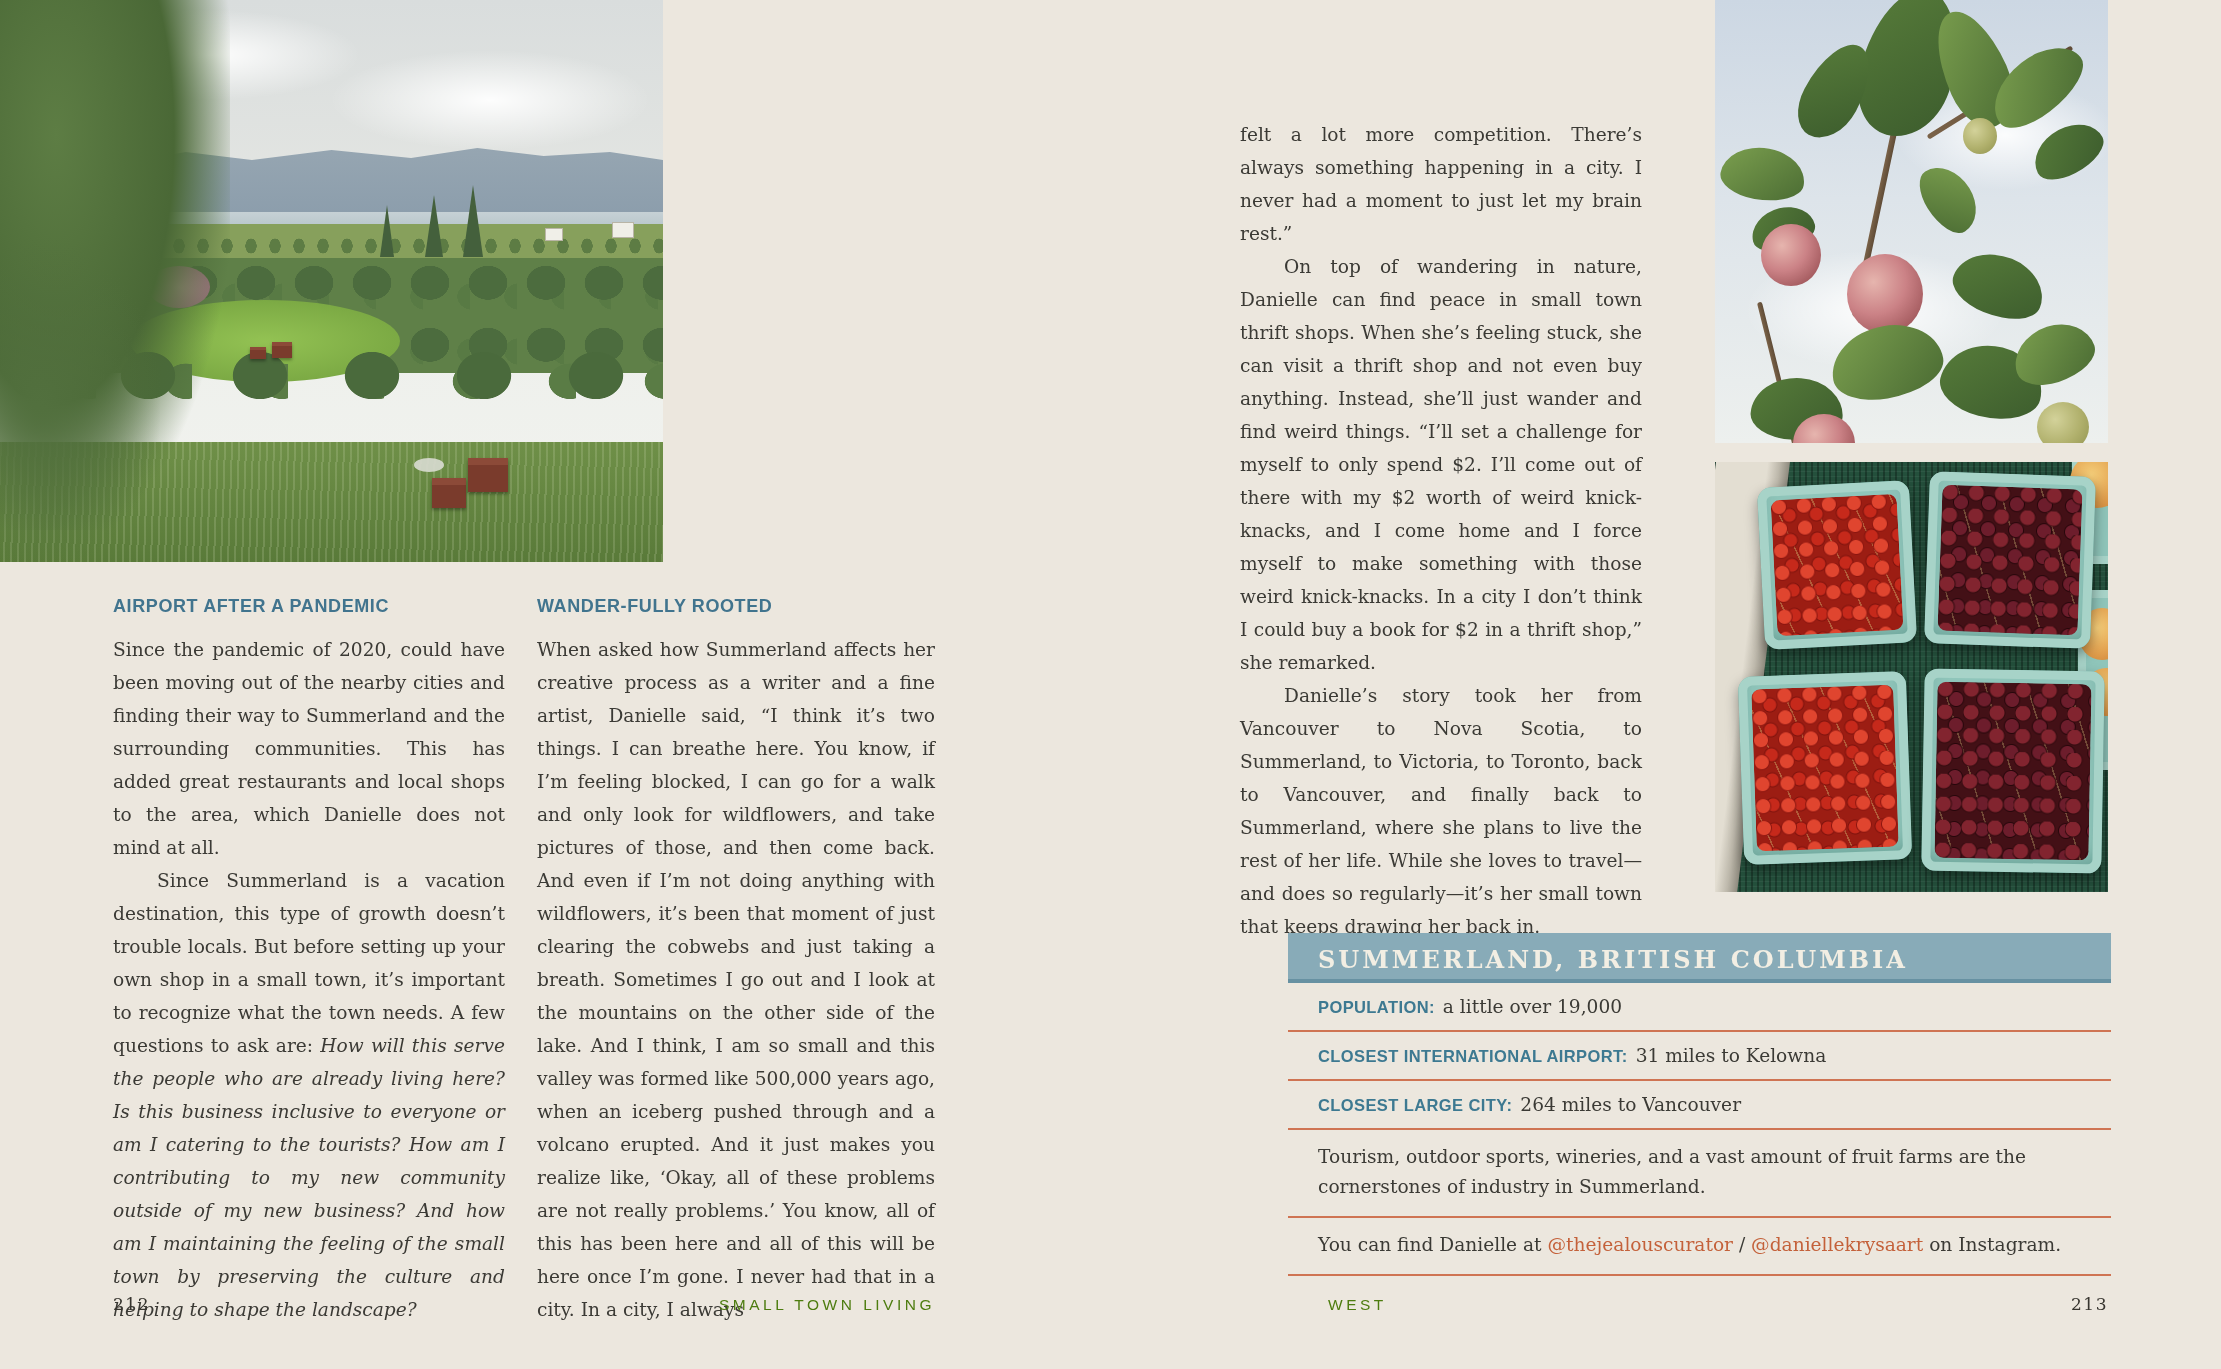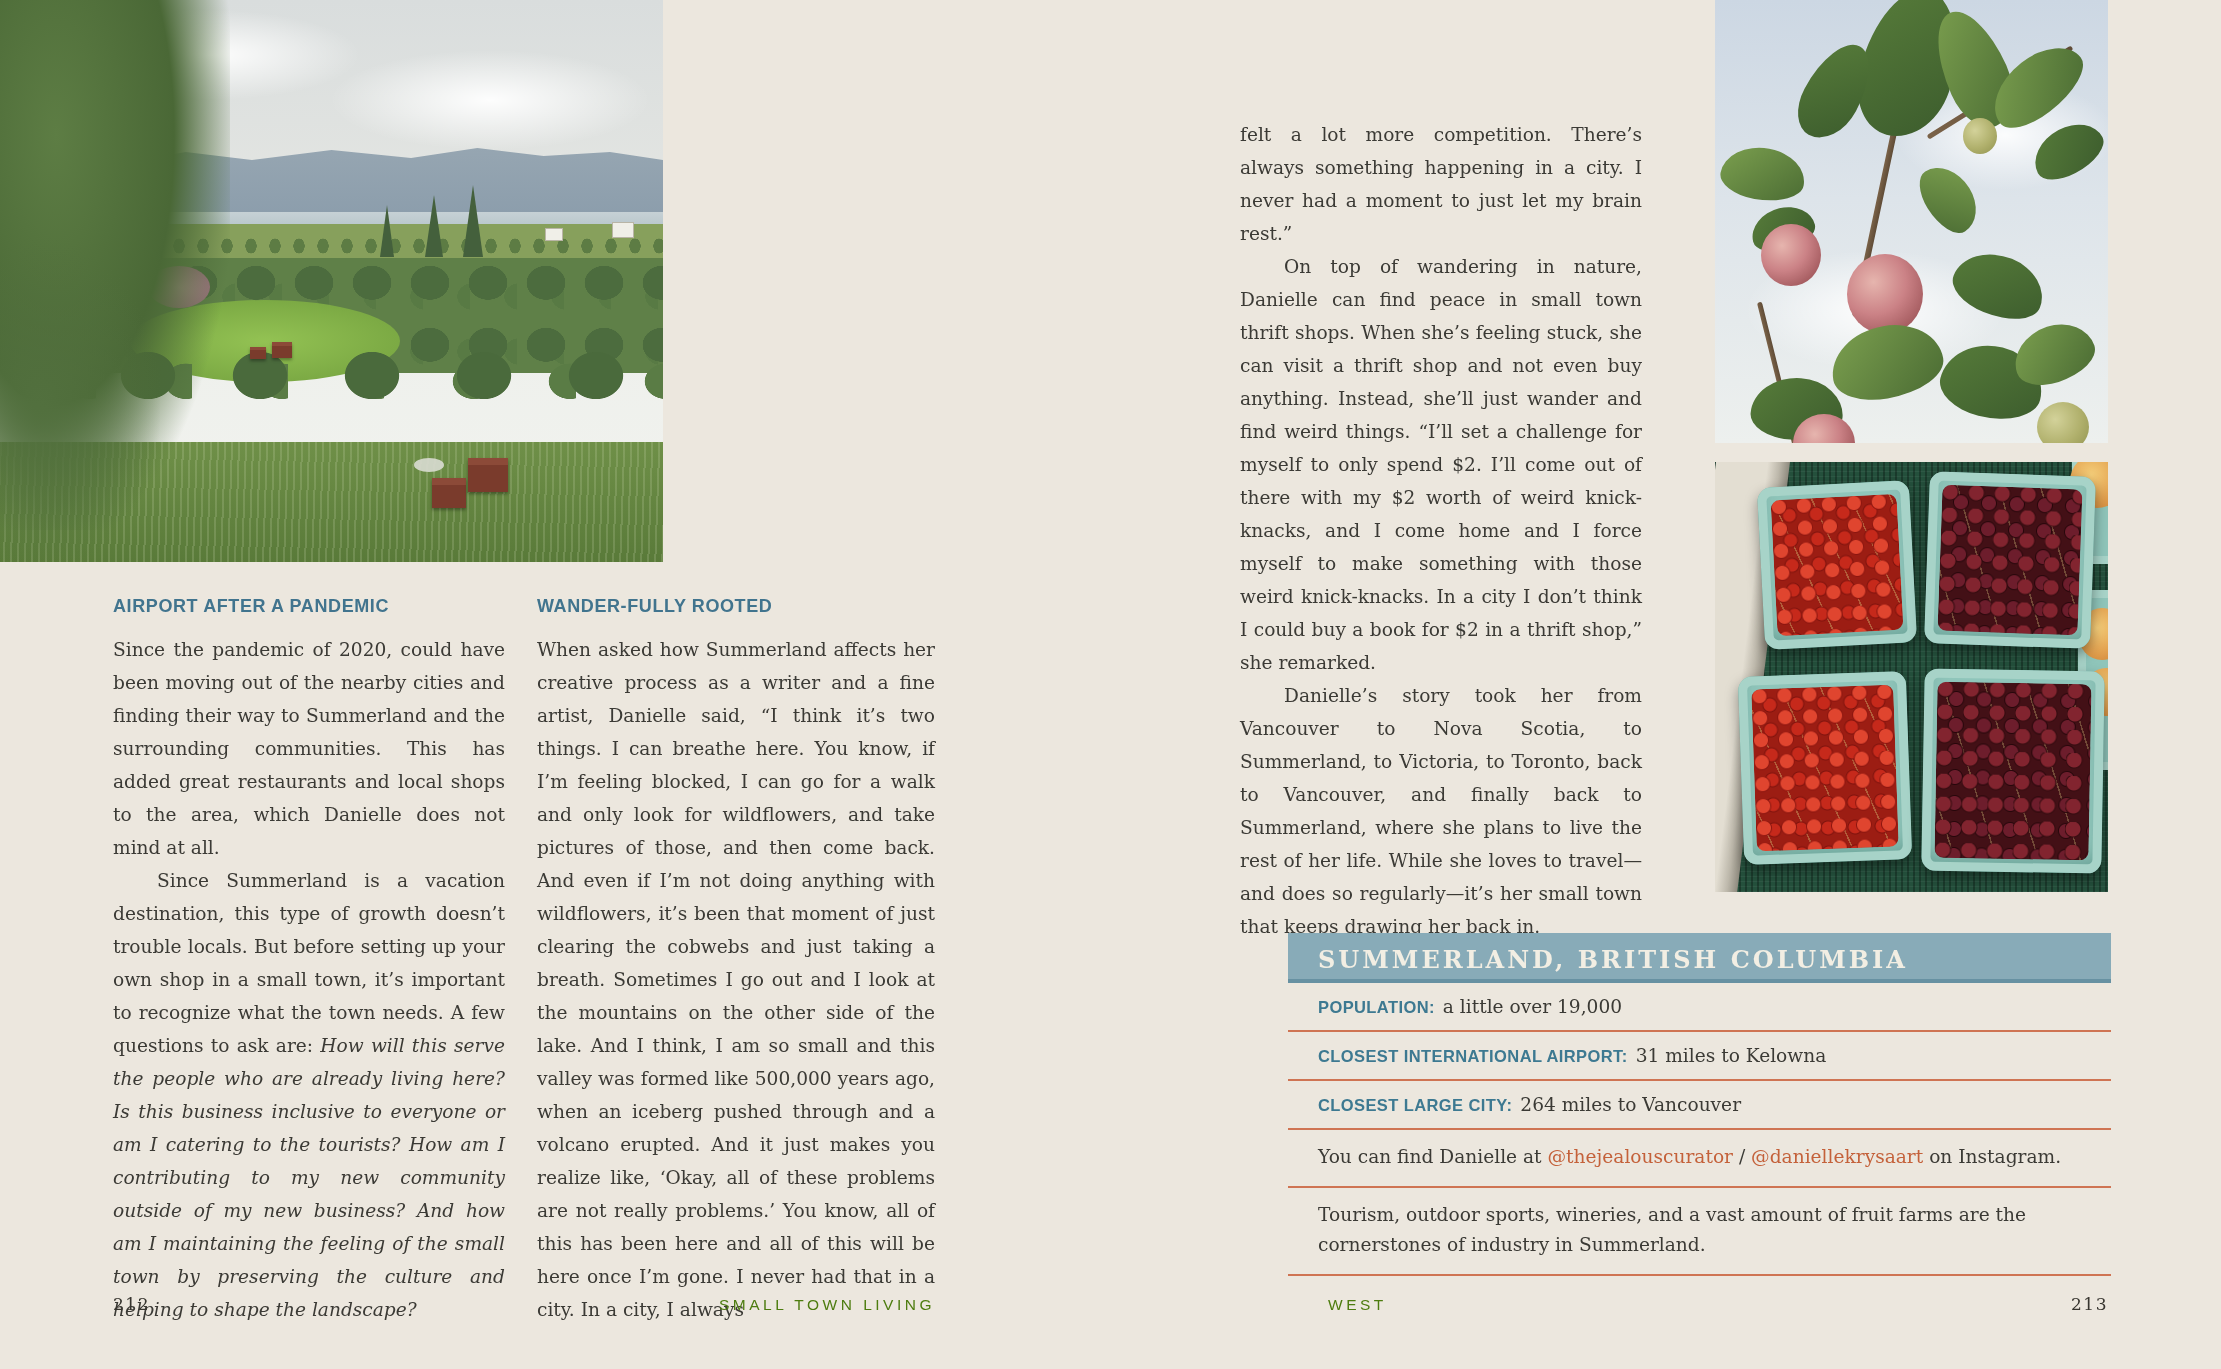--- a/index.html
+++ b/index.html
@@ -201,22 +201,22 @@
     <div class="info-banner">SUMMERLAND, BRITISH COLUMBIA</div>
     <div class="info-row">
       <span class="info-label">POPULATION:</span><span>a little over 19,000</span>
     </div>
     <div class="info-row">
       <span class="info-label">CLOSEST INTERNATIONAL AIRPORT:</span><span>31 miles to Kelowna</span>
     </div>
     <div class="info-row">
       <span class="info-label">CLOSEST LARGE CITY:</span><span>264 miles to Vancouver</span>
     </div>
+    <div class="info-row note">Tourism, outdoor sports, wineries, and a vast amount of fruit farms are the cornerstones of industry in Summerland.</div>
     <div class="info-row social">
       <span>You can find Danielle at </span><a class="handle">@thejealouscurator</a><span> / </span><a class="handle">@daniellekrysaart</a><span> on Instagram.</span>
     </div>
-    <div class="info-row note">Tourism, outdoor sports, wineries, and a vast amount of fruit farms are the cornerstones of industry in Summerland.</div>
   </div>
 
   <div class="footer-item running" style="left:1288px;top:1296px;margin-left:40px;">WEST</div>
   <div class="footer-item" style="left:2000px;top:1294px;width:108px;text-align:right;">213</div>
 
 </div>
 
 </body></html>

